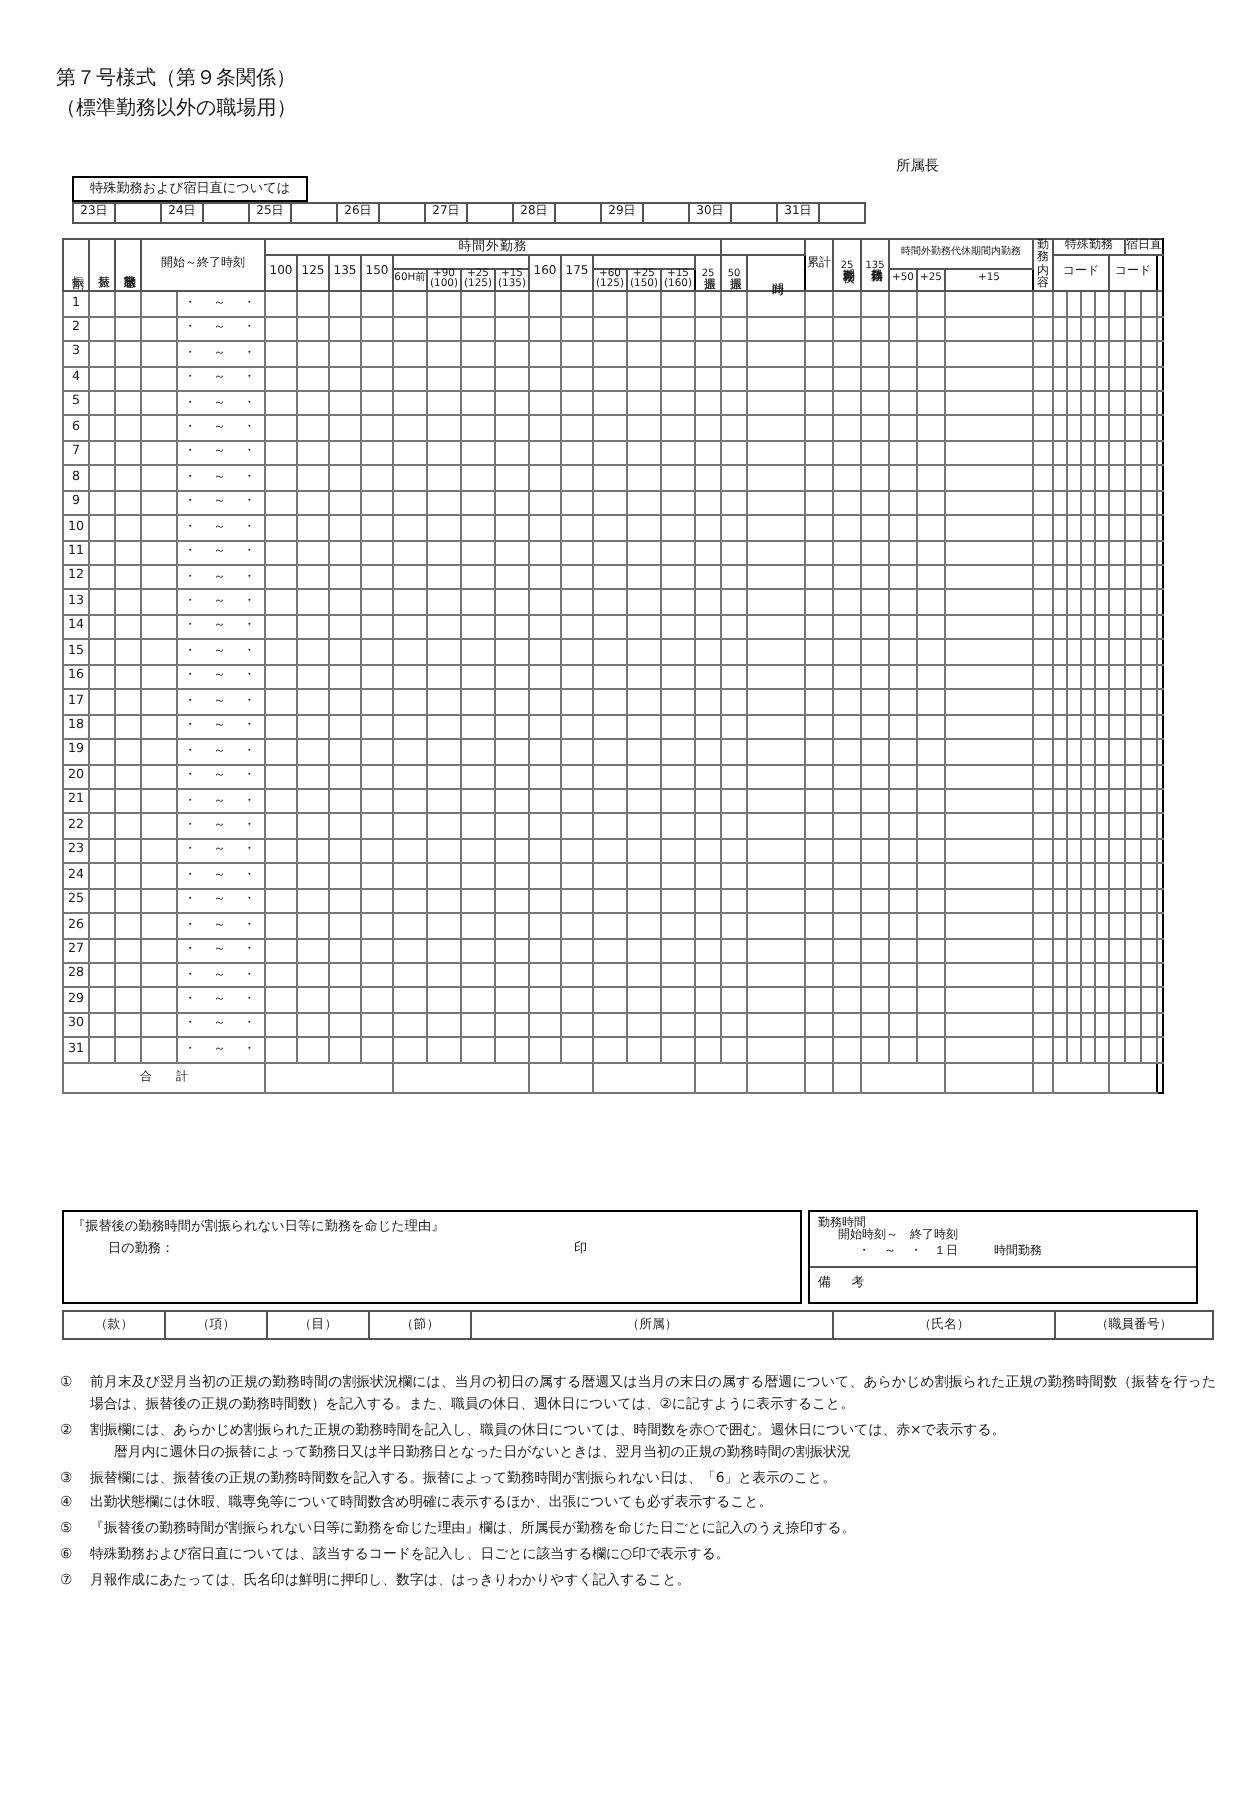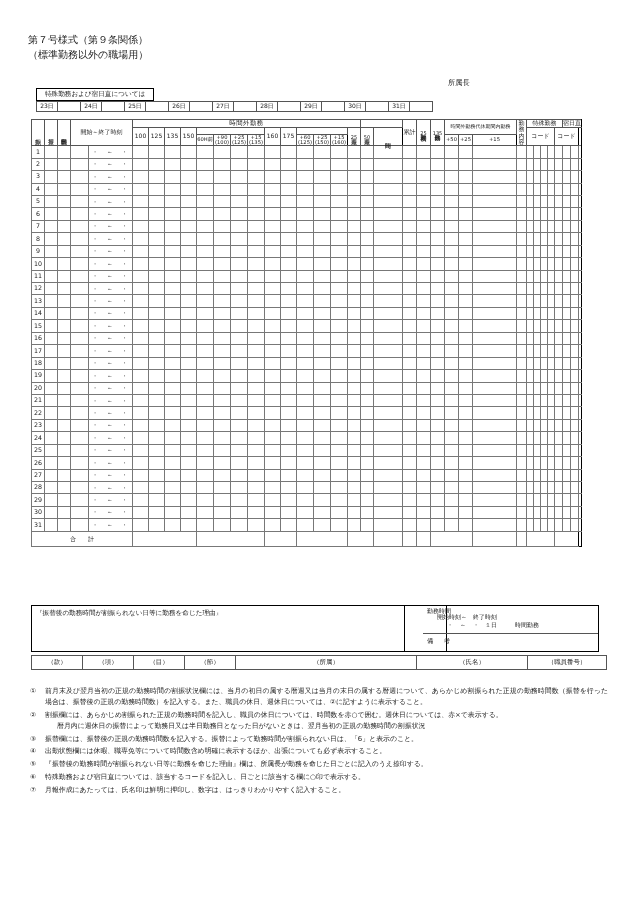--- a/index.html
+++ b/index.html
@@ -46,28 +46,28 @@
          line-height:1;margin:0 auto;font-size:6px;}
   .row-cell{height:11.45px;}
   .num{font-size:6.3px;}
   .tilde{font-size:6px;letter-spacing:1.4px;color:#222;}
   .sub{font-size:5.2px;line-height:1;}
   .sub b{font-weight:normal;display:block;}
   .tiny{font-size:5px;}
   .hdr-ot{font-size:6.4px;letter-spacing:.5px;}
 
   
-  .reason-box{position:absolute;left:31px;top:605px;width:416px;height:47px;
+  .reason-box{position:absolute;left:31px;top:605px;width:370px;height:47px;
               border:1.4px solid #000;box-sizing:border-box;text-align:left;}
   .reason-title{font-size:6.6px;padding:3px 0 0 4px;font-weight:normal;}
   .reason-line{font-size:6.6px;padding:2px 0 0 22px;position:relative;}
   .reason-stamp{position:absolute;left:255px;top:2px;font-size:6.6px;}
 
   .right-box{position:absolute;left:404px;top:605px;width:195px;height:47px;
-             border:1.4px solid #000;box-sizing:border-box;text-align:center;padding-left:18px;}
+             border:1.4px solid #000;box-sizing:border-box;text-align:center;}
   .rb-top{height:28px;border-bottom:1px solid #555;box-sizing:border-box;position:relative;}
   .rb-l1{position:absolute;left:4px;top:1px;font-size:6px;}
   .rb-l2{position:absolute;left:14px;top:7px;font-size:6px;}
   .rb-l3{position:absolute;left:24px;top:15px;font-size:6px;letter-spacing:.5px;}
   .rb-l4{position:absolute;left:62px;top:15px;font-size:6px;}
   .rb-bot{position:relative;height:18px;}
   .rb-note{position:absolute;left:4px;top:3px;font-size:6.4px;letter-spacing:2px;}
 
   
   .sig-wrap{position:absolute;left:31px;top:655px;}
@@ -1443,20 +1443,24 @@
         <td class="thick-t" colspan="4"></td>
         <td class="thick-t vline vright" colspan="3"></td>
       </tr>
     </tbody>
       </table>
   </div>
 
 
   <div class="reason-box">
     <div class="reason-title">『振替後の勤務時間が割振られない日等に勤務を命じた理由』</div>
+    <div class="reason-line">
+      <span>日の勤務：</span>
+      <span class="reason-stamp">印</span>
+    </div>
   </div>
 
   <div class="right-box">
     <div class="rb-top">
       <span class="rb-l1">勤務時間</span>
       <span class="rb-l2">開始時刻～　終了時刻</span>
       <span class="rb-l3">・　～　・</span>
       <span class="rb-l4">１日　　　時間勤務</span>
     </div>
     <div class="rb-bot">

